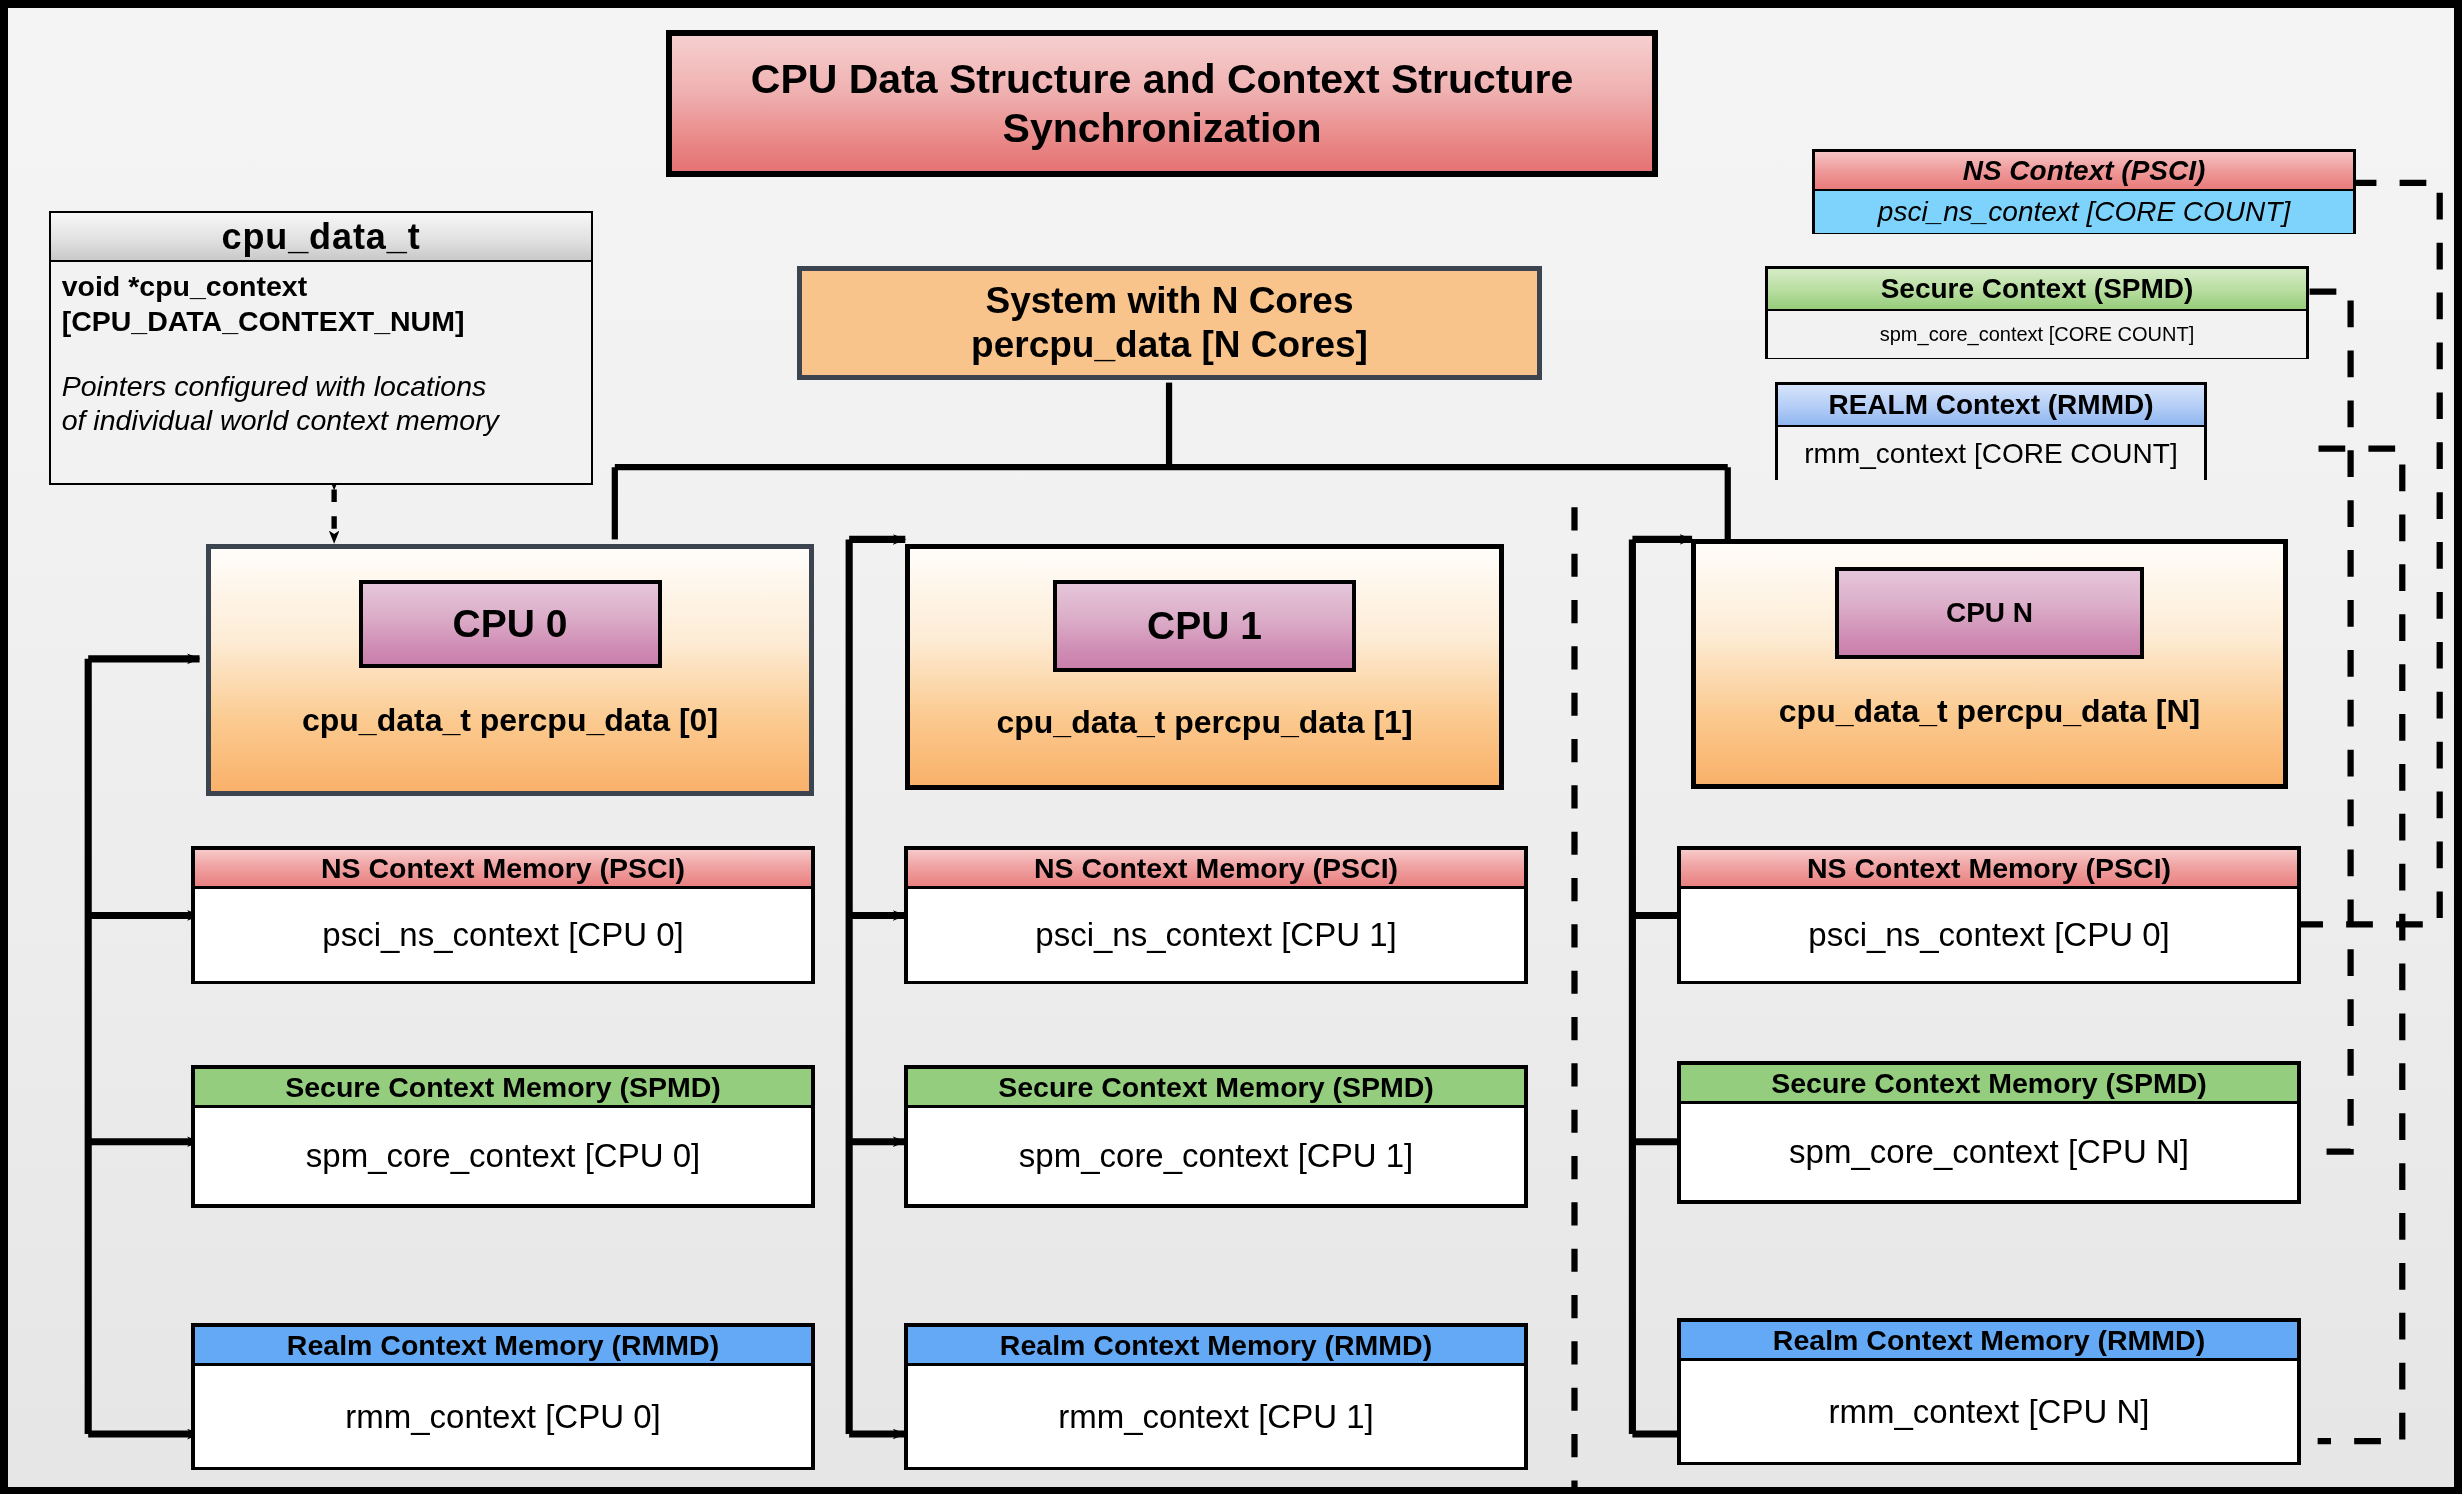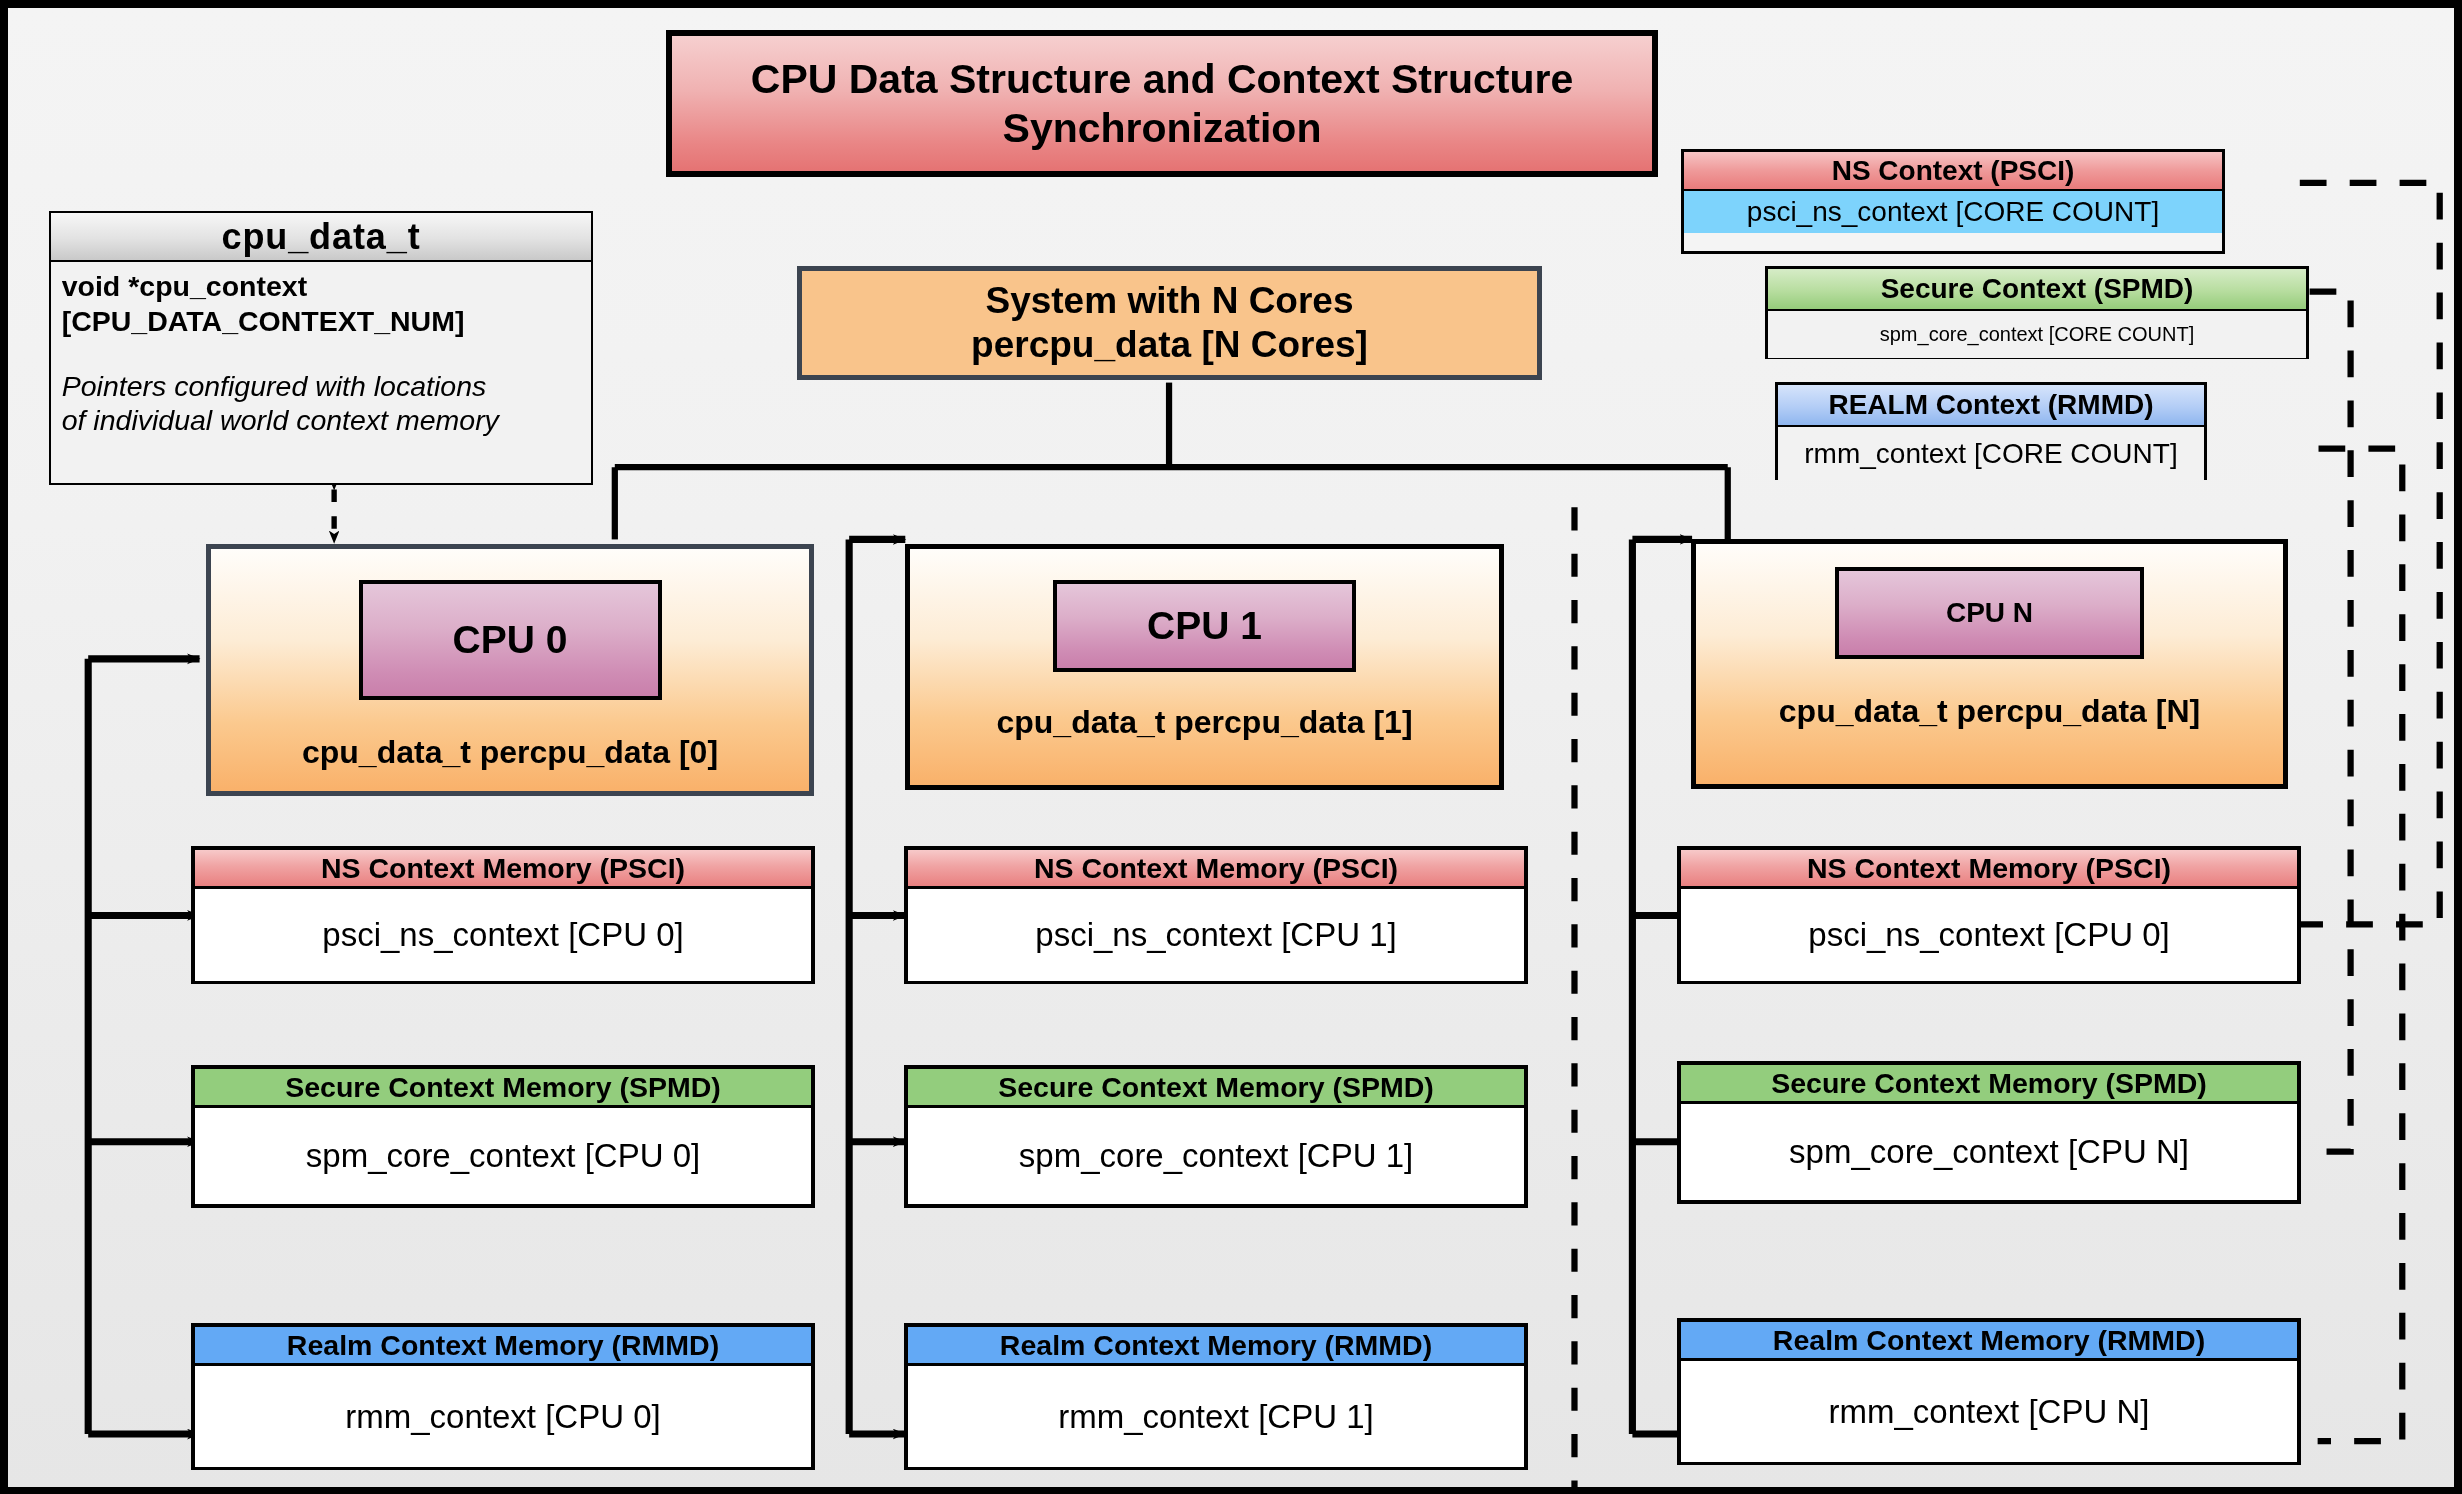--- a/index.html
+++ b/index.html
@@ -201,37 +201,37 @@
         <div>of individual world context memory</div>
       </div>
     </div>
   </div>
 
   <div class="box system-box" style="left:789px;top:258px;width:745px;height:114px;font-size:37px;">
     <div>System with N Cores</div>
     <div>percpu_data [N Cores]</div>
   </div>
 
-  <div class="box tctx-box" style="left:1673px;top:141px;width:544px;height:105px;">
+  <div class="box tctx-box" style="left:1804px;top:141px;width:544px;height:85px;font-style:italic;">
     <div class="tctx-head head-psci-t" style="height:39px;font-size:28px;">NS Context  (PSCI)</div>
     <div class="tctx-body body-white" style="height:42px;font-size:28px;">psci_ns_context [CORE COUNT]</div>
   </div>
 
   <div class="box tctx-box" style="left:1757px;top:258px;width:544px;height:93px;">
     <div class="tctx-head head-spmd-t" style="height:42px;font-size:28px;">Secure Context (SPMD)</div>
     <div class="tctx-body body-gray" style="height:47px;font-size:20px;">spm_core_context [CORE COUNT]</div>
   </div>
 
   <div class="box tctx-box" style="left:1767px;top:374px;width:432px;height:98px;">
     <div class="tctx-head head-rmmd-t" style="height:42px;font-size:28px;">REALM Context (RMMD)</div>
     <div class="tctx-body body-gray" style="height:53px;font-size:28px;">rmm_context [CORE COUNT]</div>
   </div>
 
   <div class="box cpu-box framed" style="left:198px;top:536px;width:608px;height:252px;">
-    <div class="cpu-chip" style="width:303px;height:120px;margin-top:31px;font-size:39px;">CPU 0</div>
+    <div class="cpu-chip" style="width:303px;height:88px;margin-top:31px;font-size:39px;">CPU 0</div>
     <div class="cpu-label" style="margin-top:34px;font-size:32px;">cpu_data_t percpu_data [0]</div>
   </div>
 
   <div class="box ctx-box" style="left:183px;top:838px;width:624px;height:138px;">
     <div class="ctx-head head-psci" style="height:39px;font-size:28.5px;">NS Context Memory (PSCI)</div>
     <div class="ctx-body" style="height:92px;font-size:33px;">psci_ns_context [CPU 0]</div>
   </div>
 
   <div class="box ctx-box" style="left:183px;top:1057px;width:624px;height:143px;">
     <div class="ctx-head head-spmd" style="height:39px;font-size:28.5px;">Secure Context Memory (SPMD)</div>

